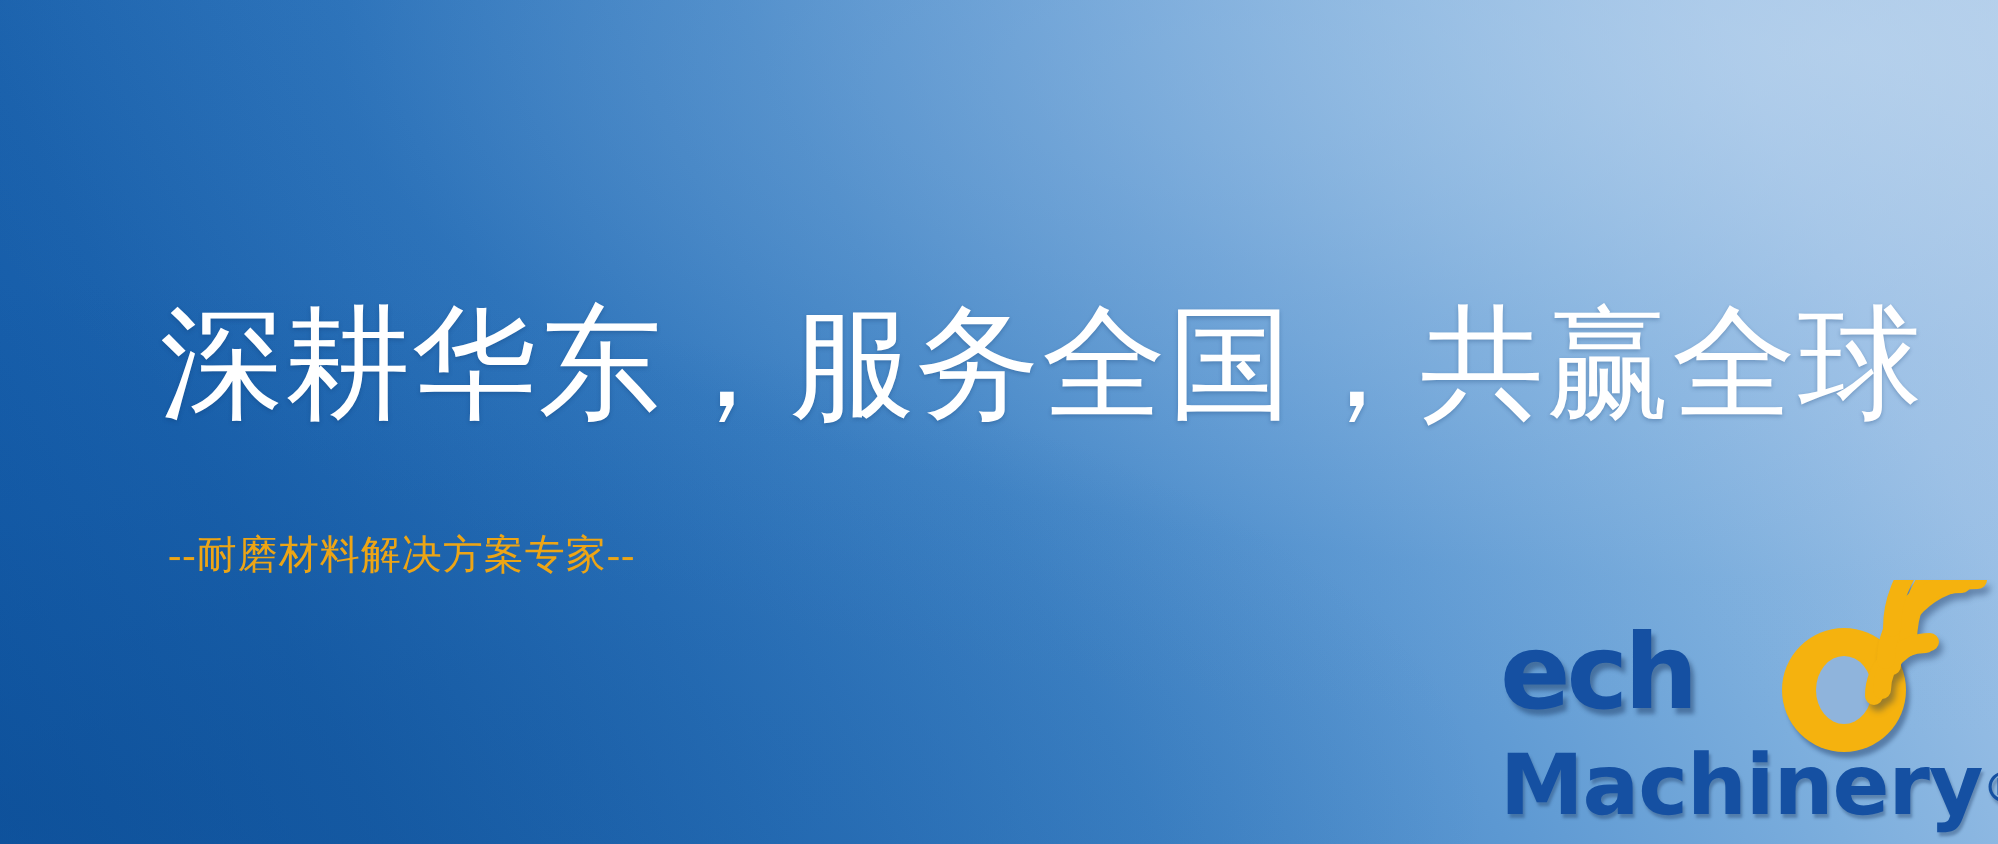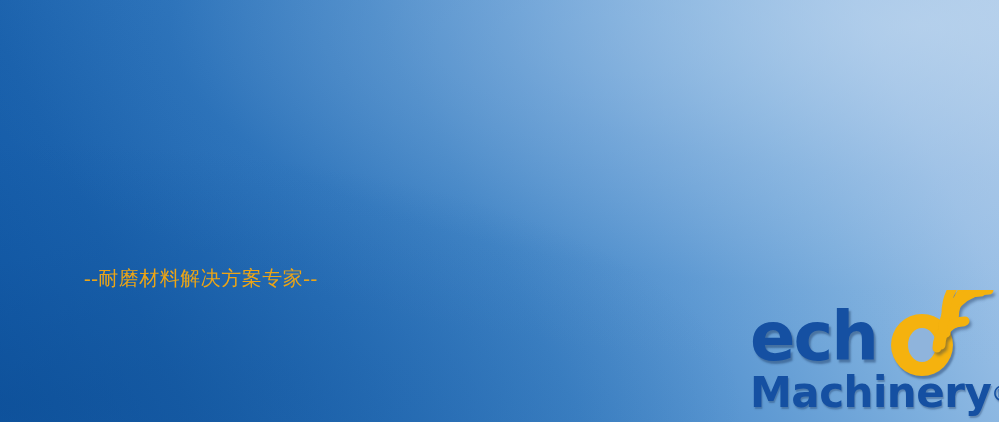--- a/index.html
+++ b/index.html
@@ -85,21 +85,21 @@
     top: 0;
     width: 253px;
     height: 86px;
   }
   .logo-echo {
     position: absolute;
     left: 4px;
     top: 2px;
     font-family: "DejaVu Sans", "Liberation Sans", sans-serif;
     font-weight: bold;
-    font-size: 67px;
+    font-size: 52px;
     line-height: 78px;
     letter-spacing: -2px;
     color: #1550a2;
     text-shadow: 2px 3px 2px rgba(20,45,85,0.42);
   }
   .logo-o {
     position: absolute;
     left: 145px;
     top: 18px;
     width: 62px;
@@ -150,20 +150,21 @@
 </style>
 </head>
 <body>
 
 <div class="banner">
 
   <div class="bg-base"></div>
   <div class="bg-wash"></div>
   <div class="bg-dark-corner"></div>
 
+  <div class="headline">深耕华东，服务全国，共赢全球</div>
 
   <div class="subtitle">--耐磨材料解决方案专家--</div>
 
   <div class="logo">
 
     <div class="logo-wordmark">
 
       <span class="logo-echo">ech</span>
 
       <span class="logo-o">

